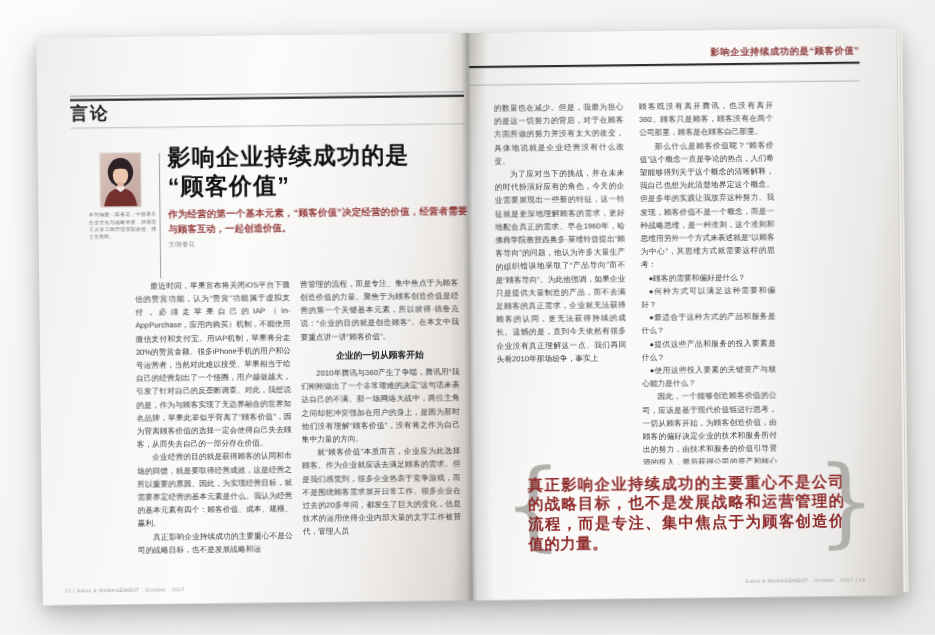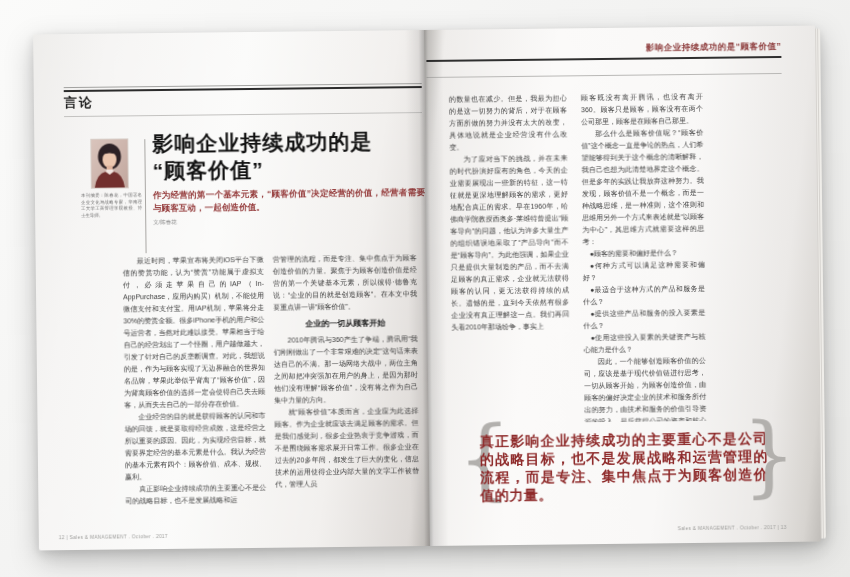--- a/index.html
+++ b/index.html
@@ -28,21 +28,21 @@
     border-radius:0 2px 2px 0;
   }
   .spine{
     position:absolute;left:372px;top:0;width:38px;height:516px;pointer-events:none;
     background:linear-gradient(to right,rgba(0,0,0,0) 0%,rgba(0,0,0,0.07) 35%,rgba(0,0,0,0.26) 50%,rgba(0,0,0,0.10) 60%,rgba(0,0,0,0) 100%);
   }
   .abs{position:absolute;}
 
   
   .rule-double{left:30px;top:53px;width:358px;height:2px;border-top:1px solid #a2a2a0;border-bottom:2px solid #2b2b2b;}
-  .section-label{left:30px;top:60px;font-size:13px;font-weight:bold;color:#1d1d1d;letter-spacing:2px;}
+  .section-label{left:30px;top:60px;font-size:16px;font-weight:bold;color:#1d1d1d;letter-spacing:2px;}
   .rule-thin-l{left:30px;top:82px;width:358px;border-top:1px solid #c3c2c0;height:0;}
 
   
   .author-photo{left:57px;top:106px;width:36px;height:48px;box-shadow:0 0 0 1px #d8cfc9;}
   .author-caption{left:46px;top:159px;width:61px;font-size:4.4px;line-height:6.6px;color:#6b6b6b;text-align:justify;}
   .author-divider{left:110px;top:106px;width:1px;height:114px;background:#a9a7a4;}
 
   
   .title{left:118px;top:97px;width:275px;font-size:21px;line-height:27px;font-weight:bold;color:#121212;letter-spacing:1px;}
   .subtitle{left:118px;top:156px;width:272px;font-size:8.6px;line-height:12.5px;font-weight:bold;color:#953c3c;text-align:justify;}

